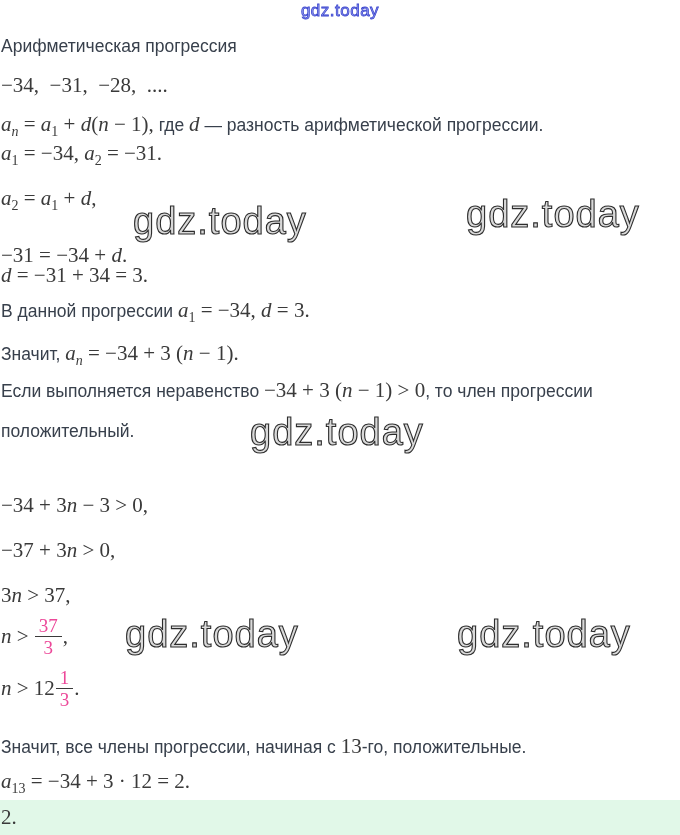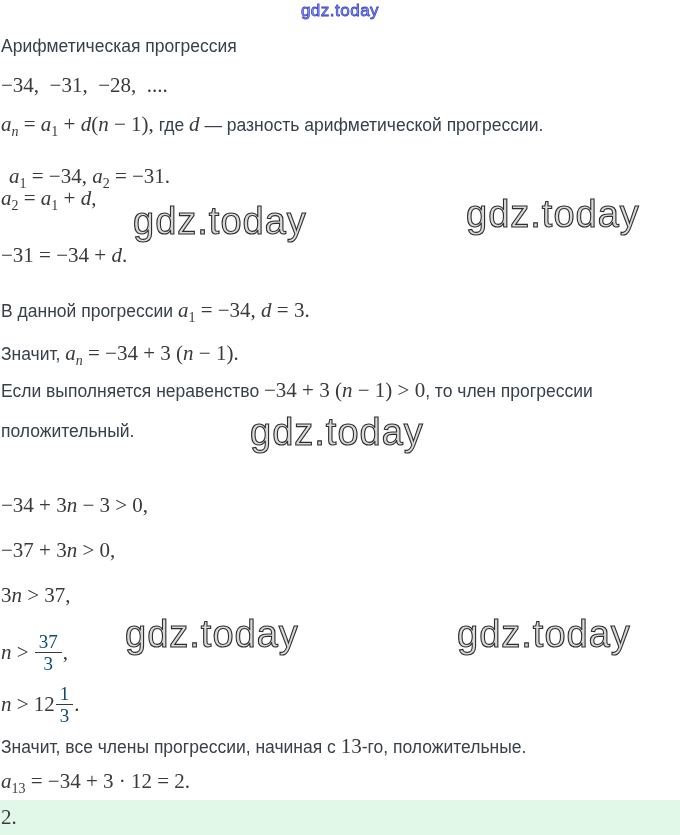--- a/index.html
+++ b/index.html
@@ -44,22 +44,22 @@
     font-style:italic;font-size:21px;color:#3a3a3a;
   }
   .msub{
     font-family:"Liberation Serif","DejaVu Serif",serif;
     font-size:14px;color:#3a3a3a;vertical-align:-5px;
   }
   .msub.it{font-style:italic;}
   .frac{
     display:inline-block;text-align:center;vertical-align:middle;
     font-family:"Liberation Serif","DejaVu Serif",serif;
-    font-size:19px;line-height:1.12;color:#0c4a6e;
-    margin:16px 1px;position:relative;top:-2px;
+    font-size:19px;line-height:1.12;color:#ec4899;
+    margin:0 1px;position:relative;top:-2px;
   }
   .frac .num{display:block;border-bottom:1.4px solid #3a3a3a;padding:0 4px;}
   .frac .den{display:block;}
   
   .answer-band{
     position:absolute;left:0;bottom:0;width:680px;height:35px;z-index:0;
     background:#e1f8e8;
   }
 </style>
 </head>
@@ -73,23 +73,24 @@
     <div class="wm" style="left: 133px; top: 200px;">gdz.today</div>
     <div class="wm" style="left: 466px; top: 193px;">gdz.today</div>
     <div class="wm" style="left: 250px; top: 411px;">gdz.today</div>
     <div class="wm" style="left: 125px; top: 613px;">gdz.today</div>
     <div class="wm" style="left: 457px; top: 613px;">gdz.today</div>
   </div>
 <div id="lines-layer">
     <div class="line" style="top: 33px;"><span class="seg-txt">Арифметическая прогрессия</span></div>
     <div class="line" style="top: 72px;"><span class="seg-m">−34,  −31,  −28,  ....</span></div>
     <div class="line" style="top: 111px;"><span class="seg-mi">a</span><span class="msub it">n</span><span class="seg-m"> = </span><span class="seg-mi">a</span><span class="msub">1</span><span class="seg-m"> + </span><span class="seg-mi">d</span><span class="seg-m">(</span><span class="seg-mi">n</span><span class="seg-m"> − 1),</span><span class="seg-txt"> где </span><span class="seg-mi">d</span><span class="seg-txt"> — разность арифметической прогрессии.</span></div>
-    <div class="line" style="top: 163px; padding-left: 8px;"><span class="seg-mi">a</span><span class="msub">1</span><span class="seg-m"> = −34, </span><span class="seg-mi">a</span><span class="msub">2</span><span class="seg-m"> = −31.</span></div>
+    <div class="line" style="top: 140px;"><span class="seg-mi">a</span><span class="msub">1</span><span class="seg-m"> = −34, </span><span class="seg-mi">a</span><span class="msub">2</span><span class="seg-m"> = −31.</span></div>
     <div class="line" style="top: 185px;"><span class="seg-mi">a</span><span class="msub">2</span><span class="seg-m"> = </span><span class="seg-mi">a</span><span class="msub">1</span><span class="seg-m"> + </span><span class="seg-mi">d</span><span class="seg-m">,</span></div>
     <div class="line" style="top: 242px;"><span class="seg-m">−31 = −34 + </span><span class="seg-mi">d</span><span class="seg-m">.</span></div>
+    <div class="line" style="top: 262px;"><span class="seg-mi">d</span><span class="seg-m"> = −31 + 34 = 3.</span></div>
     <div class="line" style="top: 297px;"><span class="seg-txt">В данной прогрессии </span><span class="seg-mi">a</span><span class="msub">1</span><span class="seg-m"> = −34, </span><span class="seg-mi">d</span><span class="seg-m"> = 3.</span></div>
     <div class="line" style="top: 340px;"><span class="seg-txt">Значит, </span><span class="seg-mi">a</span><span class="msub it">n</span><span class="seg-m"> = −34 + 3 (</span><span class="seg-mi">n</span><span class="seg-m"> − 1).</span></div>
     <div class="line" style="top: 377px;"><span class="seg-txt">Если выполняется неравенство </span><span class="seg-m">−34 + 3 (</span><span class="seg-mi">n</span><span class="seg-m"> − 1) &gt; 0</span><span class="seg-txt">, то член прогрессии</span></div>
     <div class="line" style="top: 418px;"><span class="seg-txt">положительный.</span></div>
     <div class="line" style="top: 492px;"><span class="seg-m">−34 + 3</span><span class="seg-mi">n</span><span class="seg-m"> − 3 &gt; 0,</span></div>
     <div class="line" style="top: 537px;"><span class="seg-m">−37 + 3</span><span class="seg-mi">n</span><span class="seg-m"> &gt; 0,</span></div>
     <div class="line" style="top: 582px;"><span class="seg-m">3</span><span class="seg-mi">n</span><span class="seg-m"> &gt; 37,</span></div>
     <div class="line" style="top: 617px;"><span class="seg-mi">n</span><span class="seg-m"> &gt; </span><span class="frac"><span class="num">37</span><span class="den">3</span></span><span class="seg-m">,</span></div>
     <div class="line" style="top: 669px;"><span class="seg-mi">n</span><span class="seg-m"> &gt; 12</span><span class="frac"><span class="num">1</span><span class="den">3</span></span><span class="seg-m">.</span></div>
     <div class="line" style="top: 733px;"><span class="seg-txt">Значит, все члены прогрессии, начиная с </span><span class="seg-m">13</span><span class="seg-txt">-го, положительные.</span></div>

